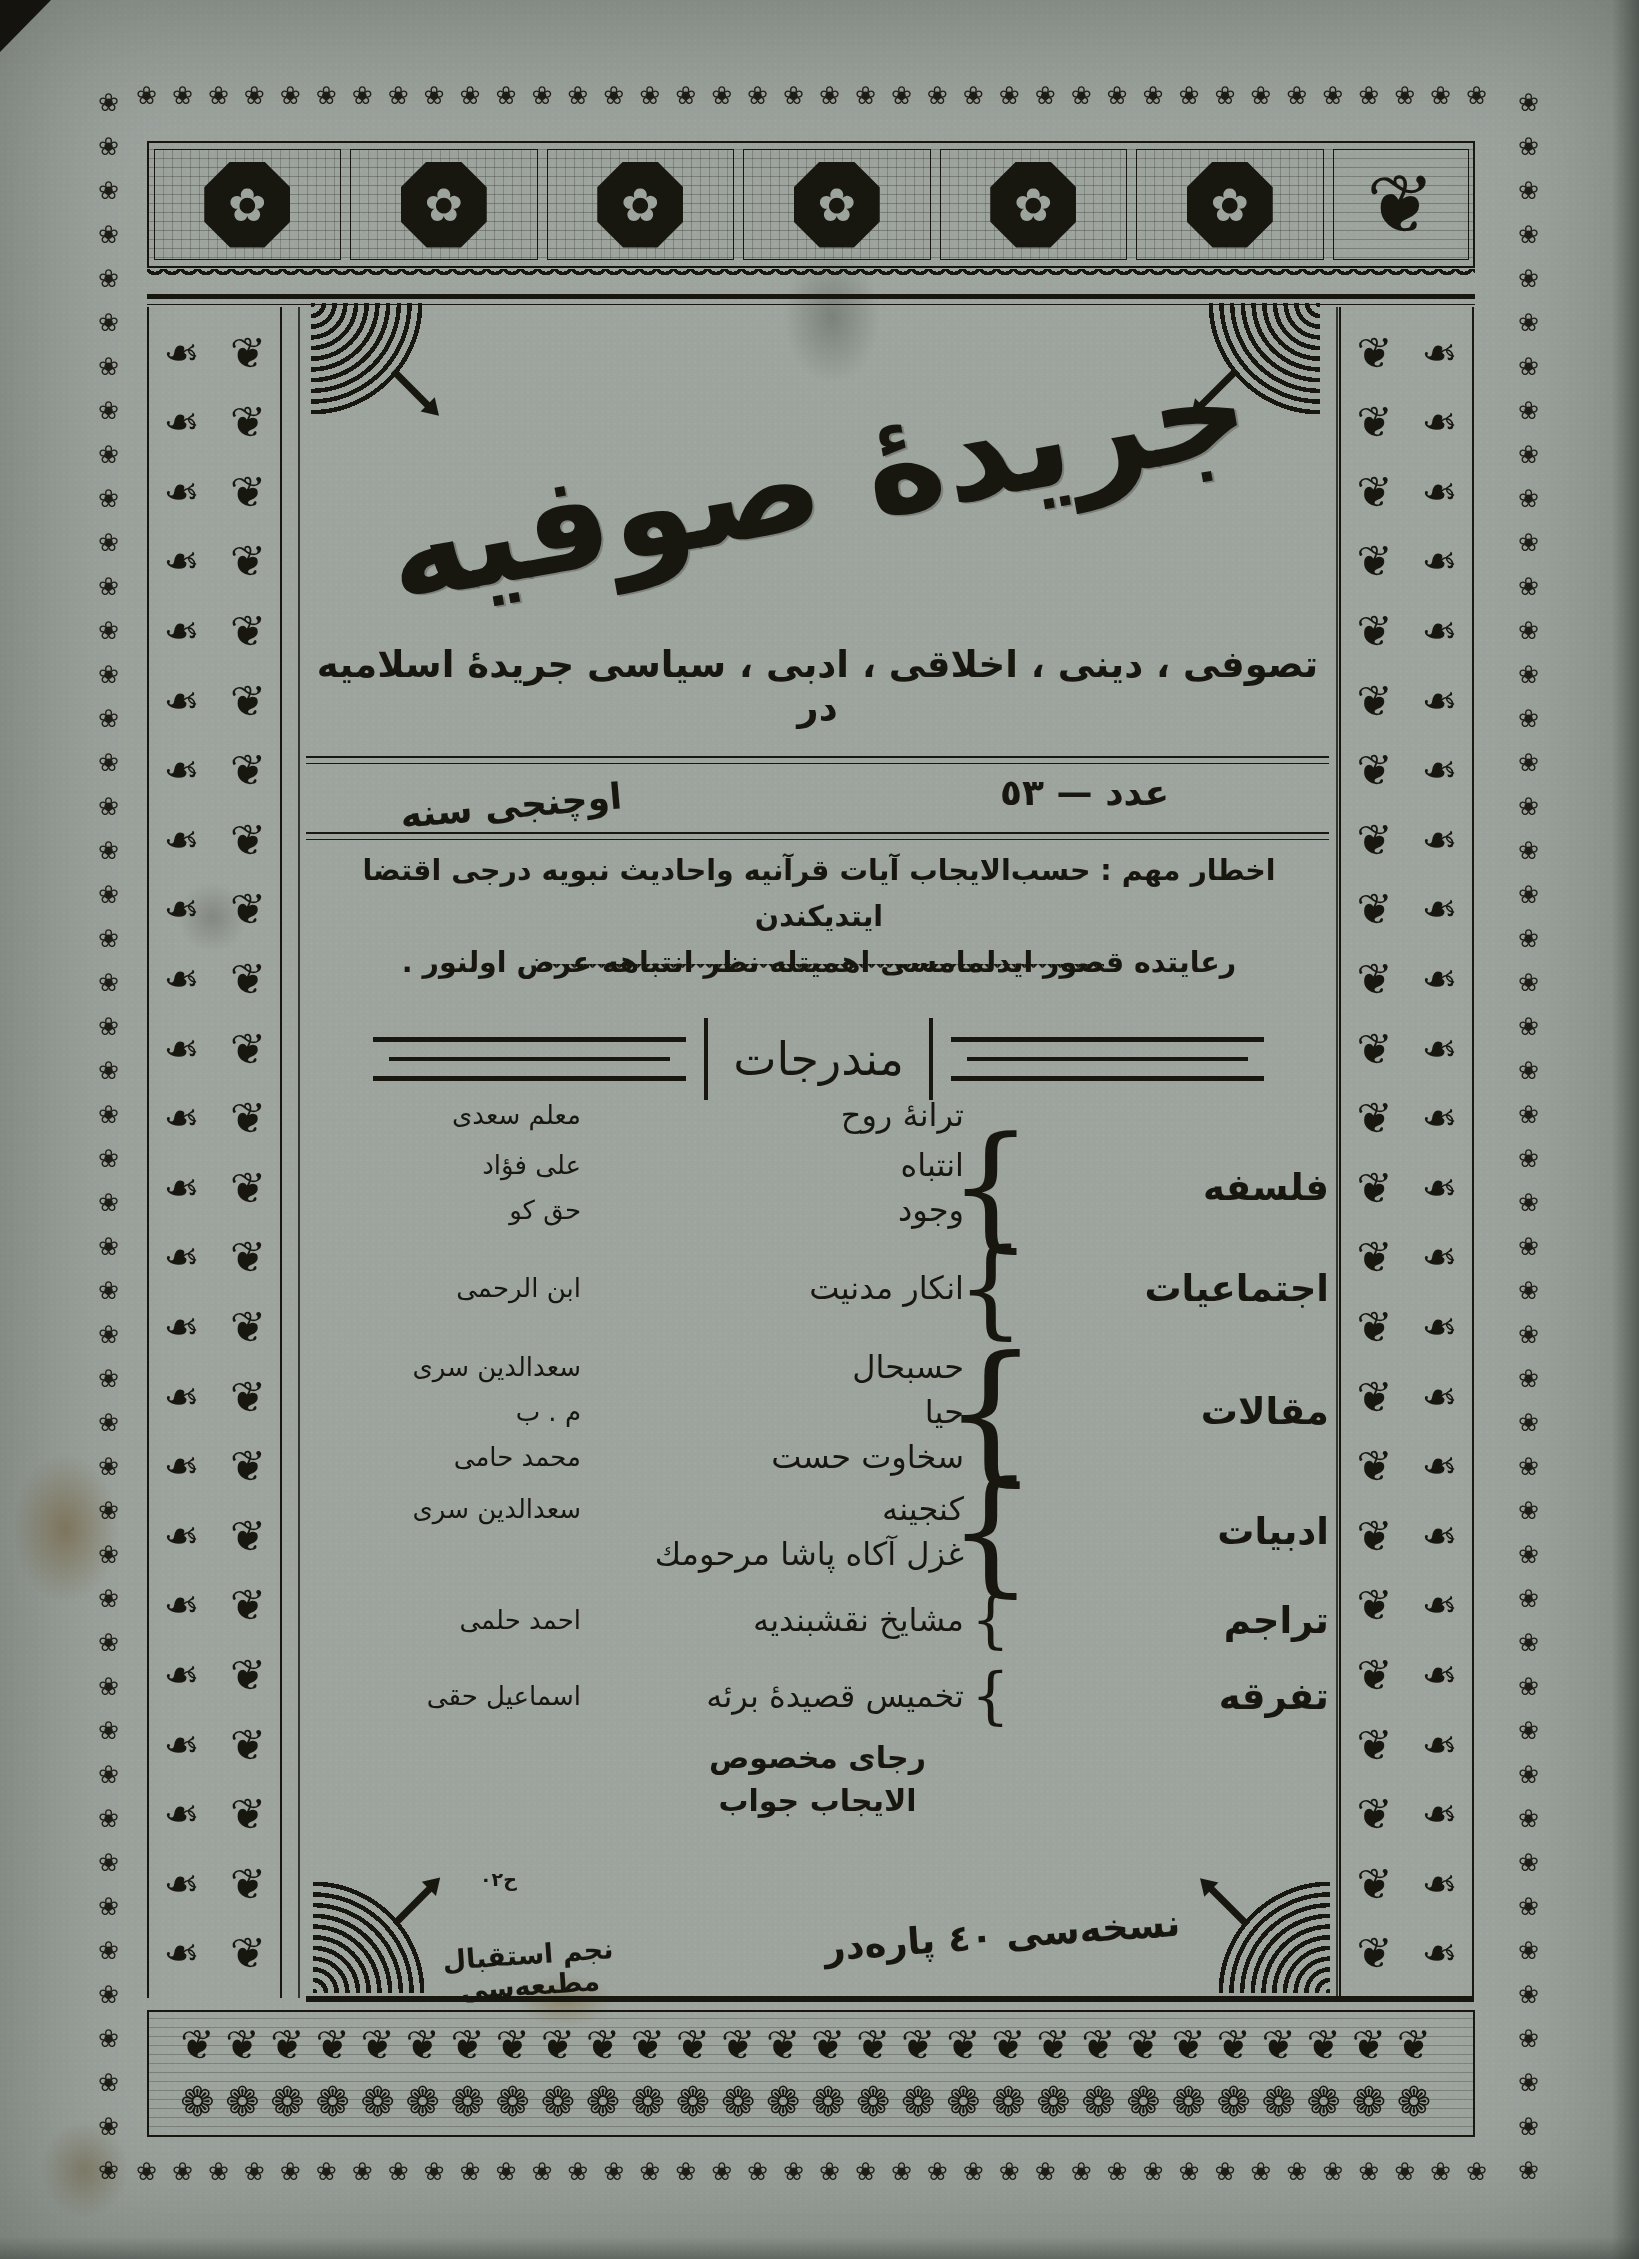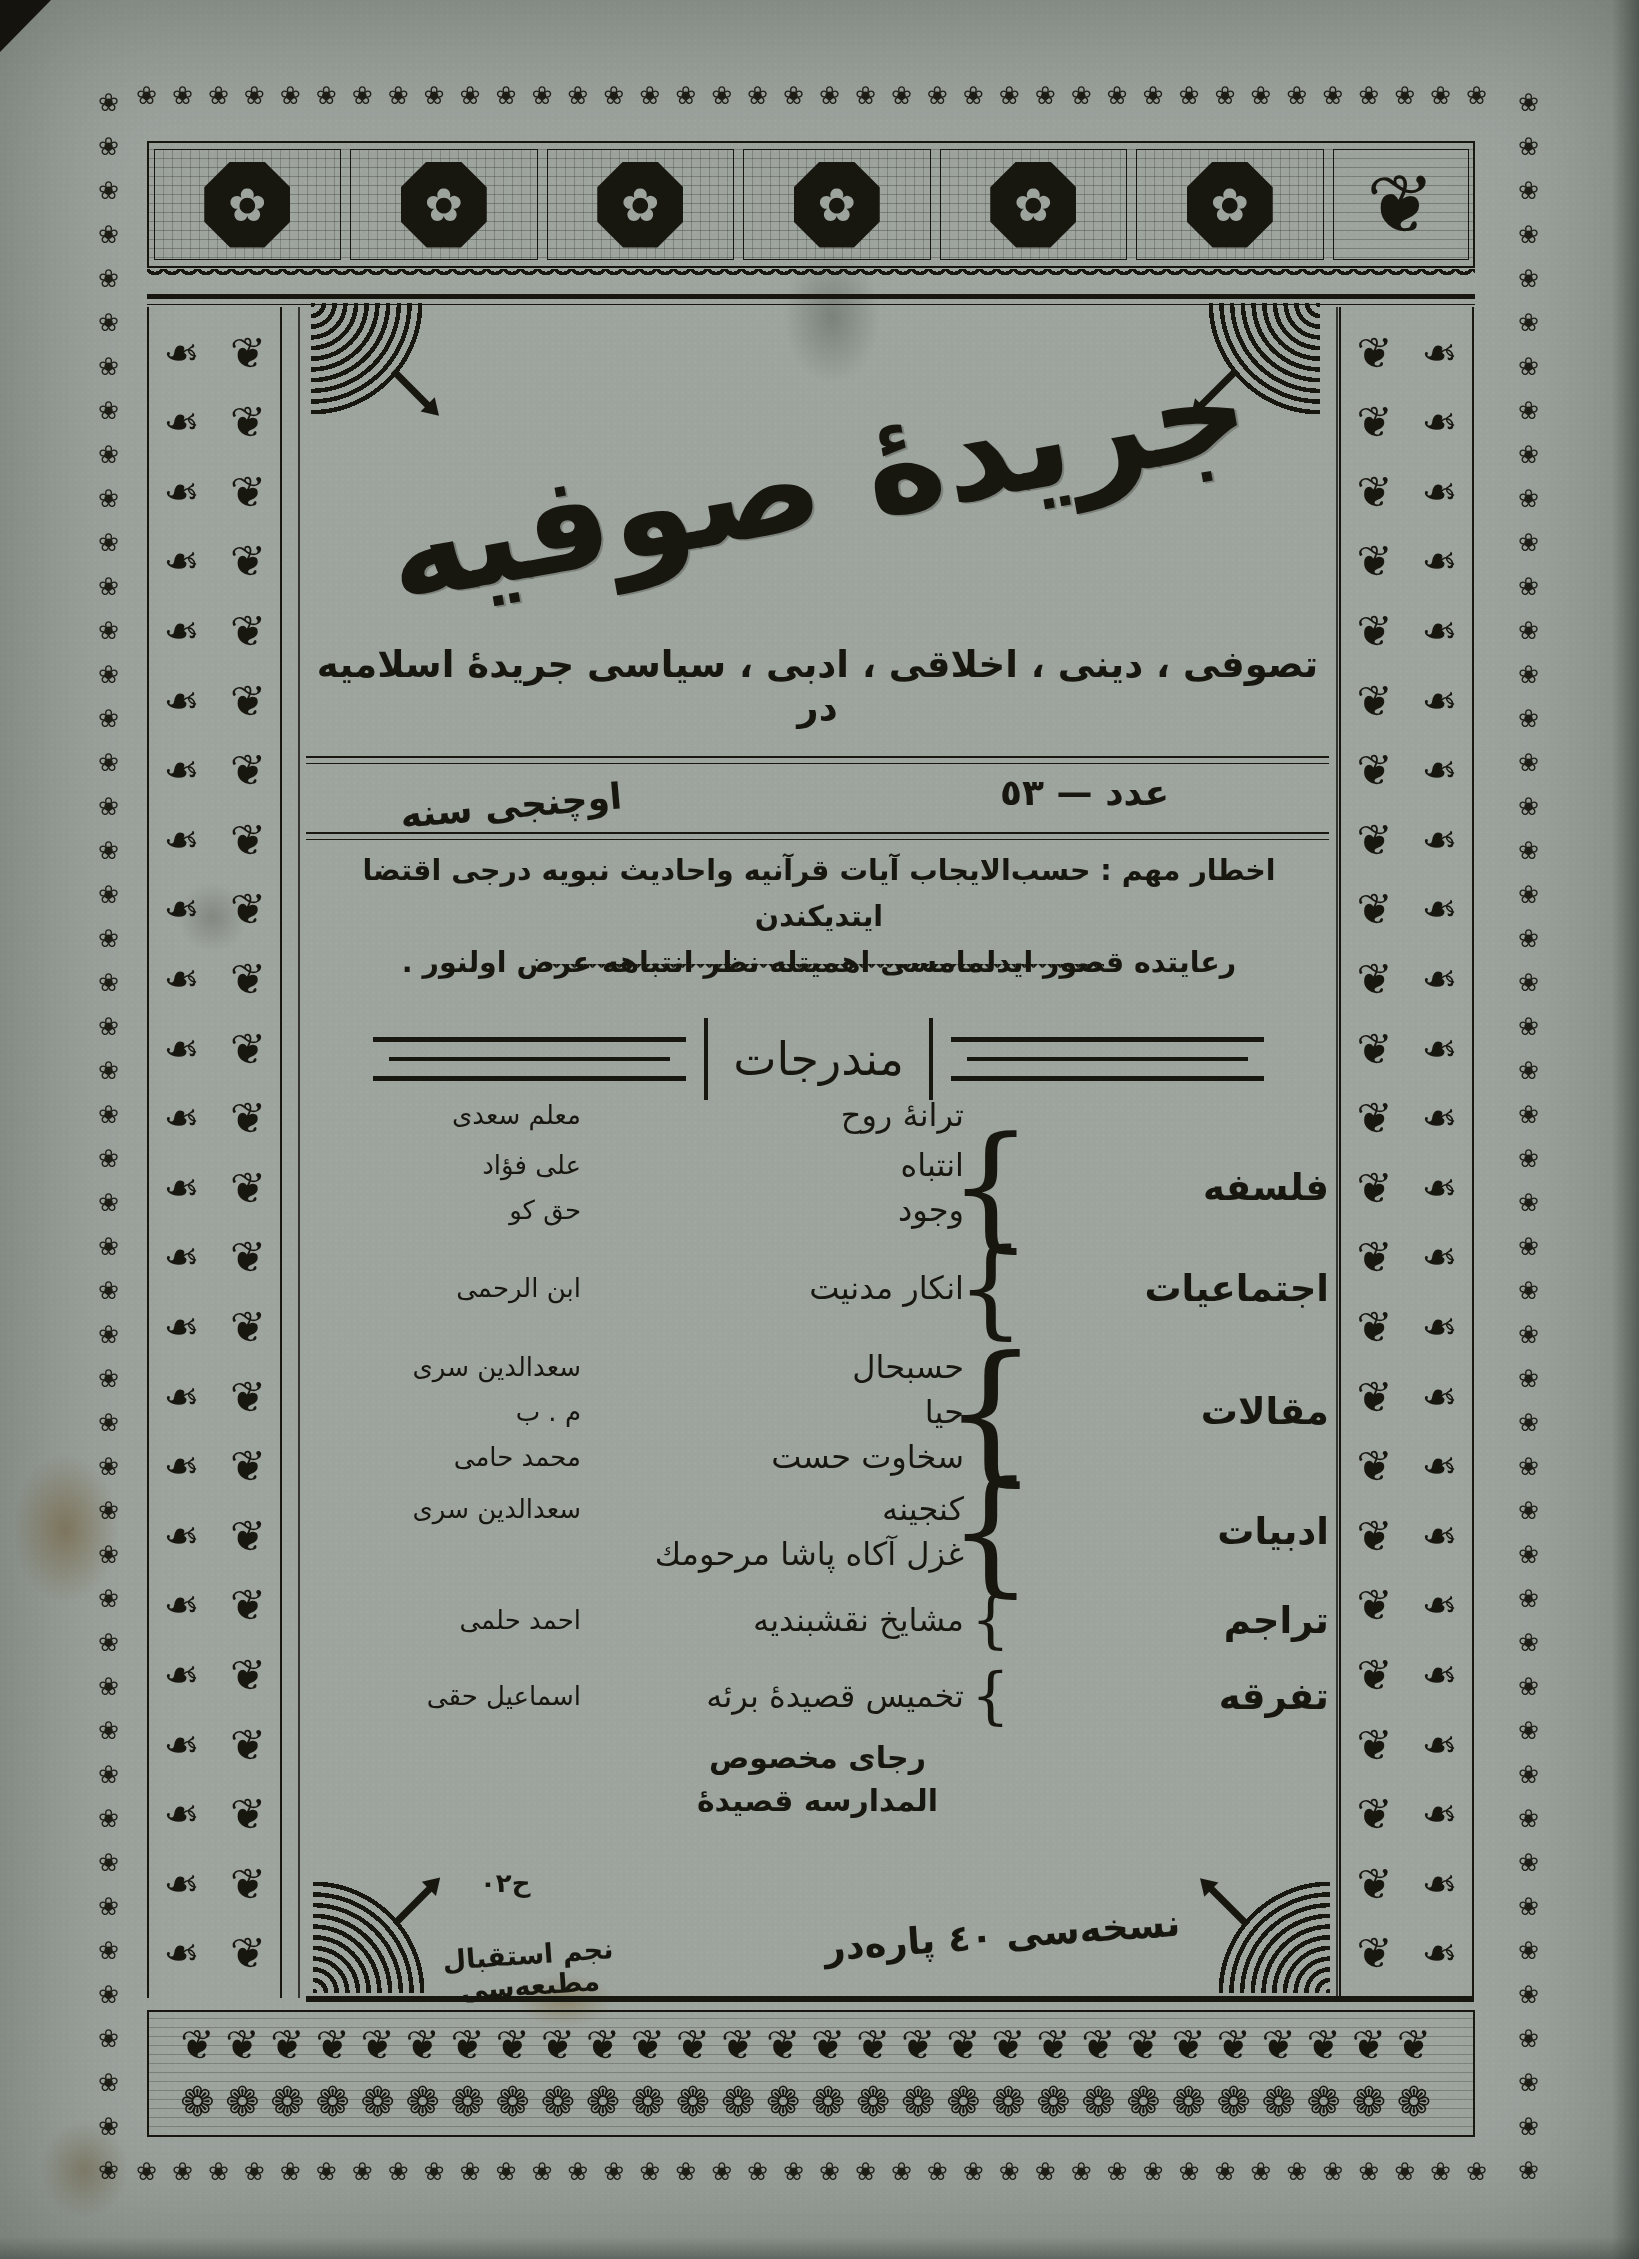--- a/index.html
+++ b/index.html
@@ -136,21 +136,21 @@
   .cat{font-size:37px;font-weight:bold;}
   .brace{height:0;line-height:0;display:flex;align-items:center;justify-content:center;
     direction:ltr;font-family:"DejaVu Serif",serif;font-weight:normal;color:var(--ink);}
   .titles .it,.authors .it{height:45px;display:flex;align-items:center;font-size:32px;}
   .authors .it{font-size:26px;}
   .gap6{margin-bottom:5.3px;} .gap8{margin-bottom:7.1px;} .gap14{margin-bottom:12.5px;} .gap16{margin-bottom:14.3px;}
   .minh110{min-height:98px;} .minh70{min-height:62px;}
   .b150{font-size:134px;} .b120{font-size:107px;} .b170{font-size:151px;} .b68{font-size:61px;}
   .extras{margin-top:9px;text-align:center;font-size:30px;font-weight:bold;line-height:43px;}
 
-  .press-mark{position:absolute;left:481px;top:1868px;font-size:26px;font-weight:bold;direction:rtl;}
+  .press-mark{position:absolute;left:481px;top:1868px;font-size:19px;font-weight:bold;direction:rtl;}
   .price{position:absolute;left:749px;top:1914px;width:508px;text-align:center;direction:rtl;
     font-size:37px;font-weight:bold;transform:rotate(-4deg);}
   .printer{position:absolute;left:392px;top:1939px;width:276px;text-align:center;direction:rtl;
     font-size:27px;font-weight:bold;transform:rotate(-4deg);}
 </style>
 </head>
 <body>
 
 <div class="page">
 
@@ -351,21 +351,21 @@
       <div class="titles">
         <div class="it">تخميس قصيدۀ برئه</div>
       </div>
       <div class="authors">
         <div class="it">اسماعيل حقى</div>
       </div>
     </div>
 
     <div class="extras">
       <div>رجاى مخصوص</div>
-      <div>المدارسه قصيدۀ</div>
+      <div>الايجاب جواب</div>
     </div>
   </div>
 
   <div class="press-mark">ح٠٢</div>
   <div class="price">نسخه‌سى ٤٠ پاره‌در</div>
   <div class="printer">نجم استقبال مطبعه‌سى</div>
 
 </div>
 
 

